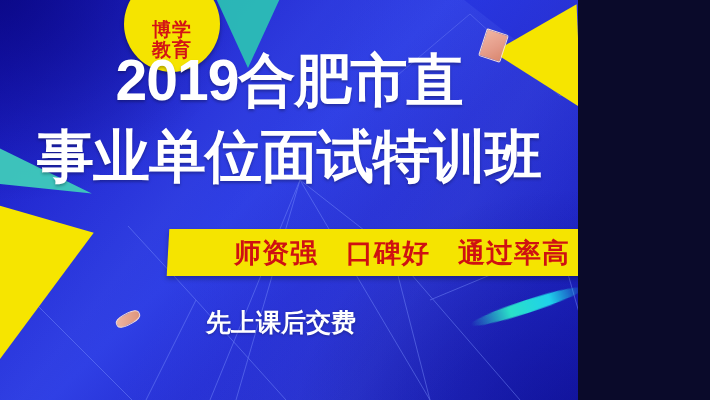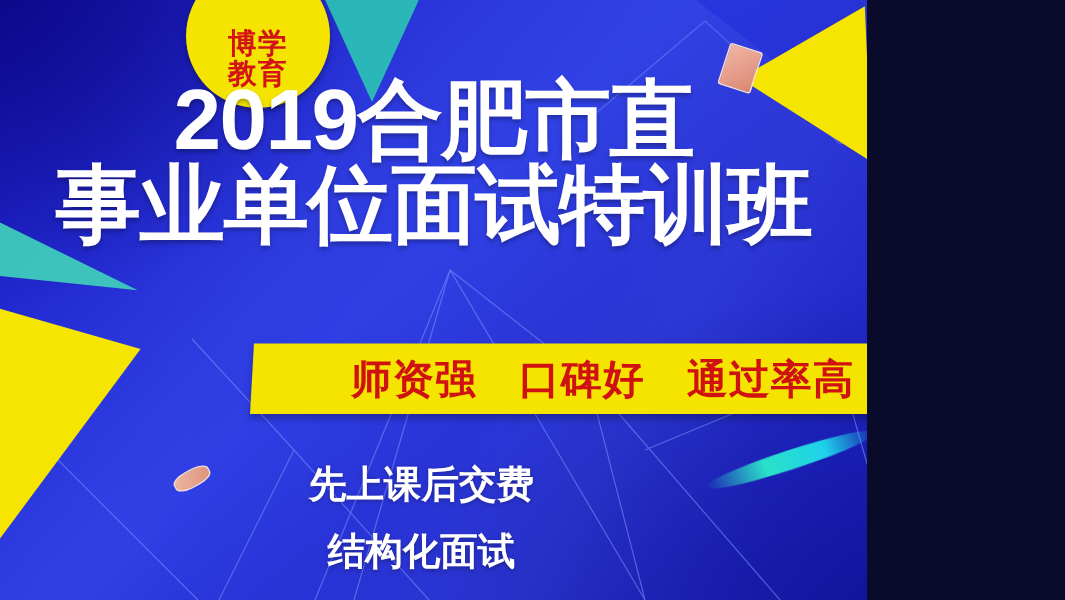--- a/index.html
+++ b/index.html
@@ -187,20 +187,21 @@
     text-shadow: 0 2px 3px rgba(0,0,0,.28);
   }
   .title-1 {
     font-size: 57px;
     line-height: 1.0;
     letter-spacing: -1px;
   }
   .title-2 {
     font-size: 57px;
     line-height: 1.0;
+    margin-top: 19px;
     letter-spacing: -1px;
   }
 
   
   .band {
     position: absolute;
     left: 168px; top: 229px;
     width: 468px; height: 47px;
     background: #f5e400;
     transform: skewX(-3.2deg);
@@ -295,17 +296,16 @@
 
   <div class="band">
     <div class="band-text">师资强　口碑好　通过率高</div>
   </div>
 
   <div class="features">
     <div class="feat-row">
       <div class="feat-item">先上课后交费</div>
     </div>
     <div class="feat-row">
-      <div class="feat-item">结构化面试</div>
     </div>
   </div>
 
 </div>
 
 </body></html>

